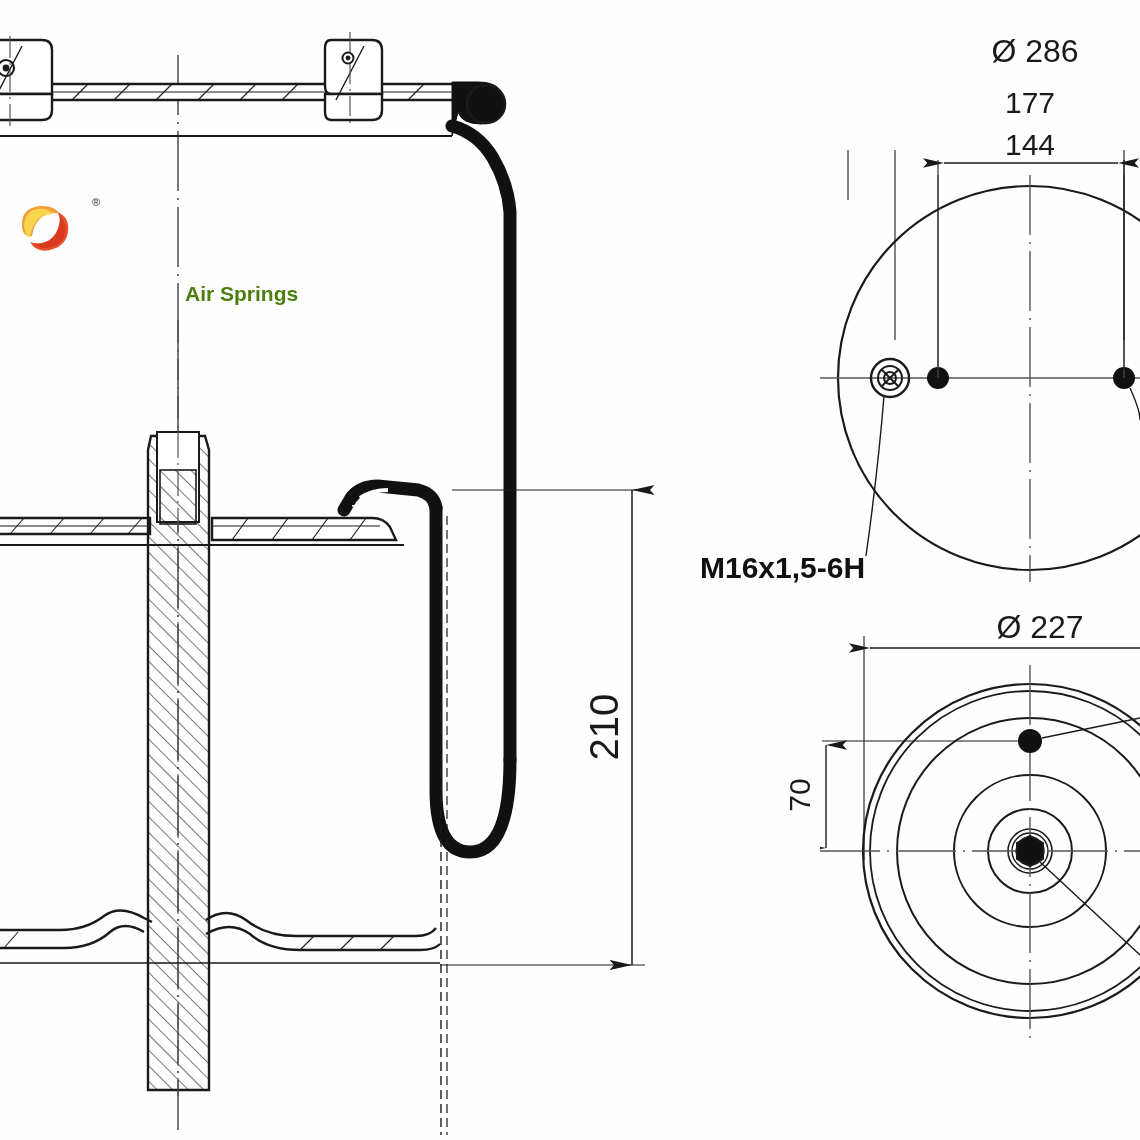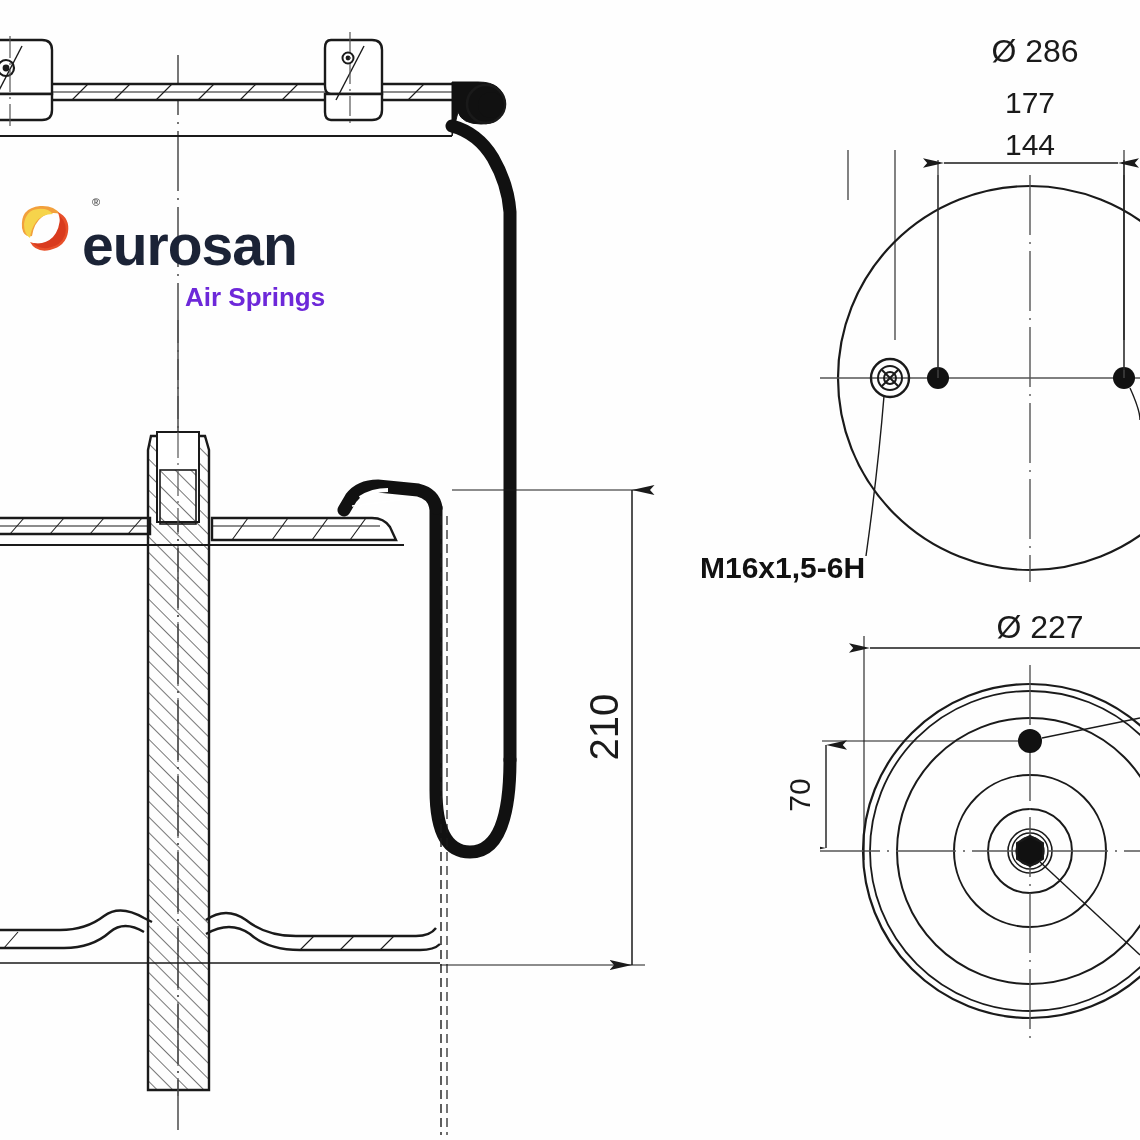--- a/index.html
+++ b/index.html
@@ -1,21 +1,21 @@
 <!DOCTYPE html>
 <html><head>
 <meta charset="utf-8">
 <style>
   html,body{margin:0;padding:0;background:#ffffff;}
   body{width:1140px;height:1140px;overflow:hidden;font-family:"Liberation Sans",sans-serif;}
   #stage{position:relative;width:1140px;height:1140px;background:#fefefe;}
   svg{display:block;}
   .logo-wrap{position:absolute;left:10px;top:190px;width:320px;height:130px;}
   .logo-text{font-family:"Liberation Sans",sans-serif;font-weight:bold;font-size:57px;color:#1b2336;letter-spacing:-1px;line-height:1;position:absolute;left:72px;top:27px;}
-  .logo-sub{font-family:"Liberation Sans",sans-serif;font-weight:bold;font-size:26px;color:#6d28d9;position:absolute;left:175px;top:92px;letter-spacing:0px;}
+  .logo-sub{font-family:"Liberation Sans",sans-serif;font-weight:bold;font-size:21px;color:#4d7c0f;position:absolute;left:175px;top:92px;letter-spacing:0px;}
   .reg{position:absolute;left:82px;top:6px;font-size:11px;color:#555;font-weight:bold;}
 </style>
 </head>
 <body>
 
 <div id="stage">
 
   <svg width="1140" height="1140" viewBox="0 0 1140 1140">
     <defs>
       <pattern id="hatch" width="14" height="14" patternUnits="userSpaceOnUse" patternTransform="rotate(45)">
@@ -235,17 +235,16 @@
   </svg>
 
   <div class="logo-wrap">
     <svg width="70" height="60" viewBox="0 0 70 60" style="position:absolute;left:0;top:8px;">
       <path d="M12,30 Q10,10 30,8 Q44,7 50,16 Q40,13 32,19 Q24,25 22,38 Q14,40 12,30 Z" fill="#f2a03c"></path>
       <path d="M14,26 Q16,12 28,11 Q38,10 43,16 Q32,16 26,24 Q21,31 20,40 Q14,36 14,26 Z" fill="#f6d44b"></path>
       <path d="M48,14 Q60,20 58,34 Q56,48 40,52 Q26,55 20,44 Q32,49 42,42 Q51,35 50,22 Z" fill="#e8502a"></path>
       <path d="M50,18 Q58,26 55,37 Q51,48 38,50 Q28,51 23,45 Q35,47 43,39 Q50,31 50,18 Z" fill="#d93b1e"></path>
     </svg>
     <div class="reg">®</div>
-    <div class="logo-text">eurosan</div>
     <div class="logo-sub">Air Springs</div>
   </div>
 
 </div>
 
 </body></html>

